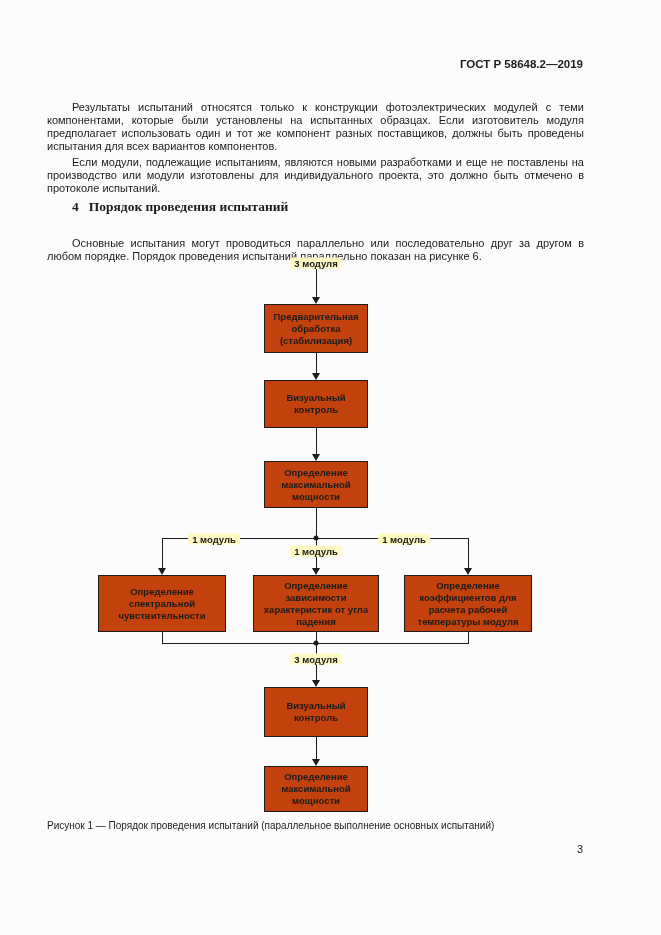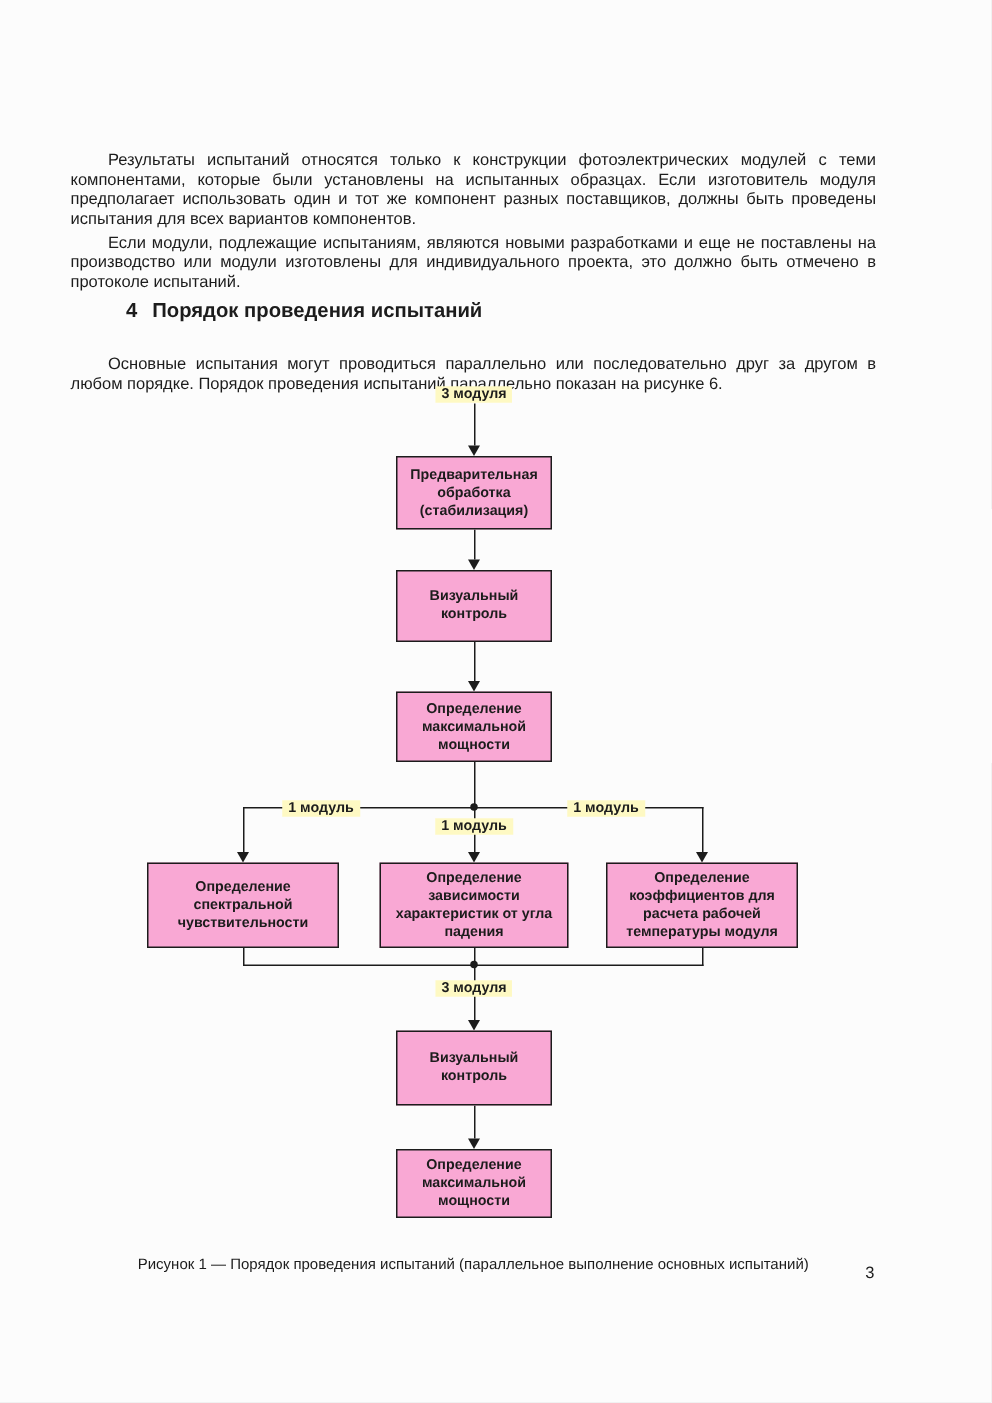--- a/index.html
+++ b/index.html
@@ -17,67 +17,68 @@
     text-align:right; font-weight:bold; font-size:11.5px;
   }
   .para {
     position:absolute; left:47px; width:537px;
     font-size:11px; line-height:13px;
     text-align:justify; text-indent:25px;
   }
   .p1 { top:90px; }
   .p2 { top:145px; }
   .heading {
-    position:absolute; left:84px; top:199px;
-    font-size:13.5px; font-weight:bold;
+    position:absolute; left:72px; top:199px;
+    font-size:13.5px; font-weight:bold;font-family:Liberation Serif, serif;
   }
   .heading .sec-title { margin-left:10px; }
   .p3 { top:226px; }
 
   
   .fline { position:absolute; background:#1c1c1c; }
   .v { width:1px; }
   .h { height:1px; }
   .ah {
     position:absolute; width:0; height:0;
     border-left:4px solid transparent;
     border-right:4px solid transparent;
     border-top:7px solid #1c1c1c;
   }
   .fbox {
     position:absolute; box-sizing:border-box;
-    border:1px solid #1c1c1c; background:#f9a8d4;
+    border:1px solid #1c1c1c; background:#c2410c;
     display:flex; align-items:center; justify-content:center;
     text-align:center; font-size:9.5px; line-height:12px;
     font-weight:bold; white-space:pre-line; z-index:1;
   }
   .flabel {
     position:absolute; transform:translate(-50%,-50%);
     background:#fef9c3; padding:0 4px;
     font-size:9.5px; font-weight:bold;
     white-space:nowrap; z-index:2;
   }
   .fdot {
     position:absolute; width:5px; height:5px; border-radius:50%;
     background:#1c1c1c; transform:translate(-50%,-50%); z-index:2;
   }
   .caption {
-    position:absolute; left:47px; top:838px; width:537px;
-    text-align:center; font-size:10px;
+    position:absolute; left:47px; top:820px; width:537px;
+    font-size:10px;
   }
   .page-number {
     position:absolute; top:843px; left:47px; width:536px;
     text-align:right; font-size:11px;
   }
 </style>
 </head>
 <body>
 
 <div class="page">
 
+  <div class="doc-header">ГОСТ Р 58648.2—2019</div>
 
   <p class="para p2">Если модули, подлежащие испытаниям, являются новыми разработками и еще не поставлены на производство или модули изготовлены для индивидуального проекта, это должно быть отмечено в протоколе испытаний.</p>
   <p class="para p1">Результаты испытаний относятся только к конструкции фотоэлектрических модулей с теми компонентами, которые были установлены на испытанных образцах. Если изготовитель модуля предполагает использовать один и тот же компонент разных поставщиков, должны быть проведены испытания для всех вариантов компонентов.</p>
 
   <div class="heading">
     <span class="sec-number">4</span><span class="sec-title">Порядок проведения испытаний</span>
   </div>
 
   <p class="para p3">Основные испытания могут проводиться параллельно или последовательно друг за другом в любом порядке. Порядок проведения испытаний параллельно показан на рисунке 6.</p>
 

